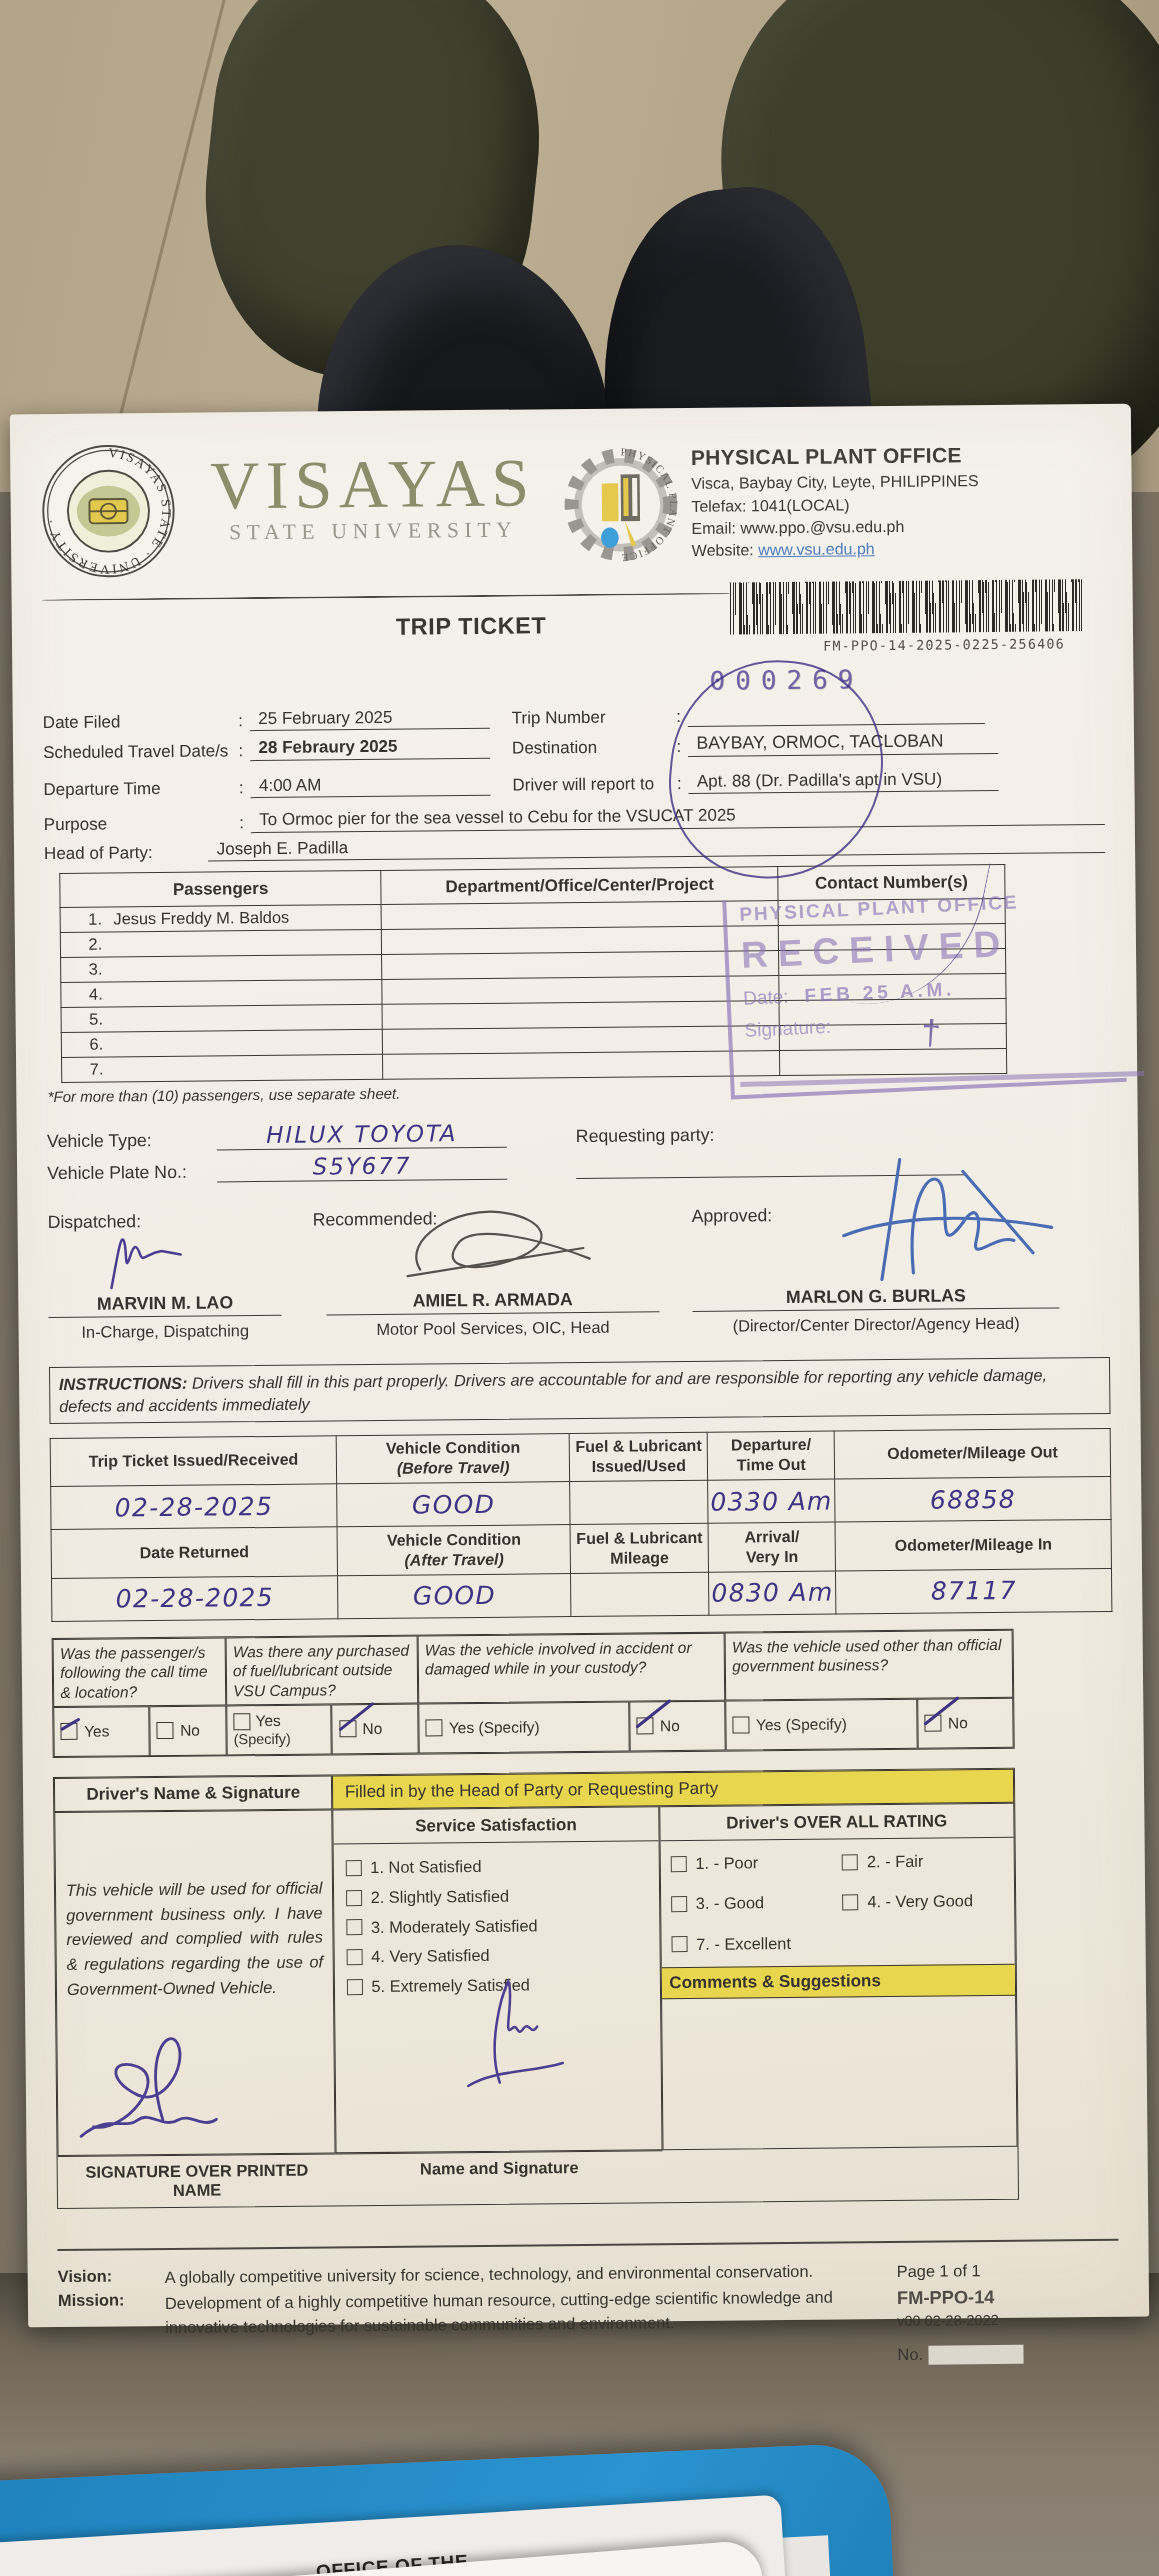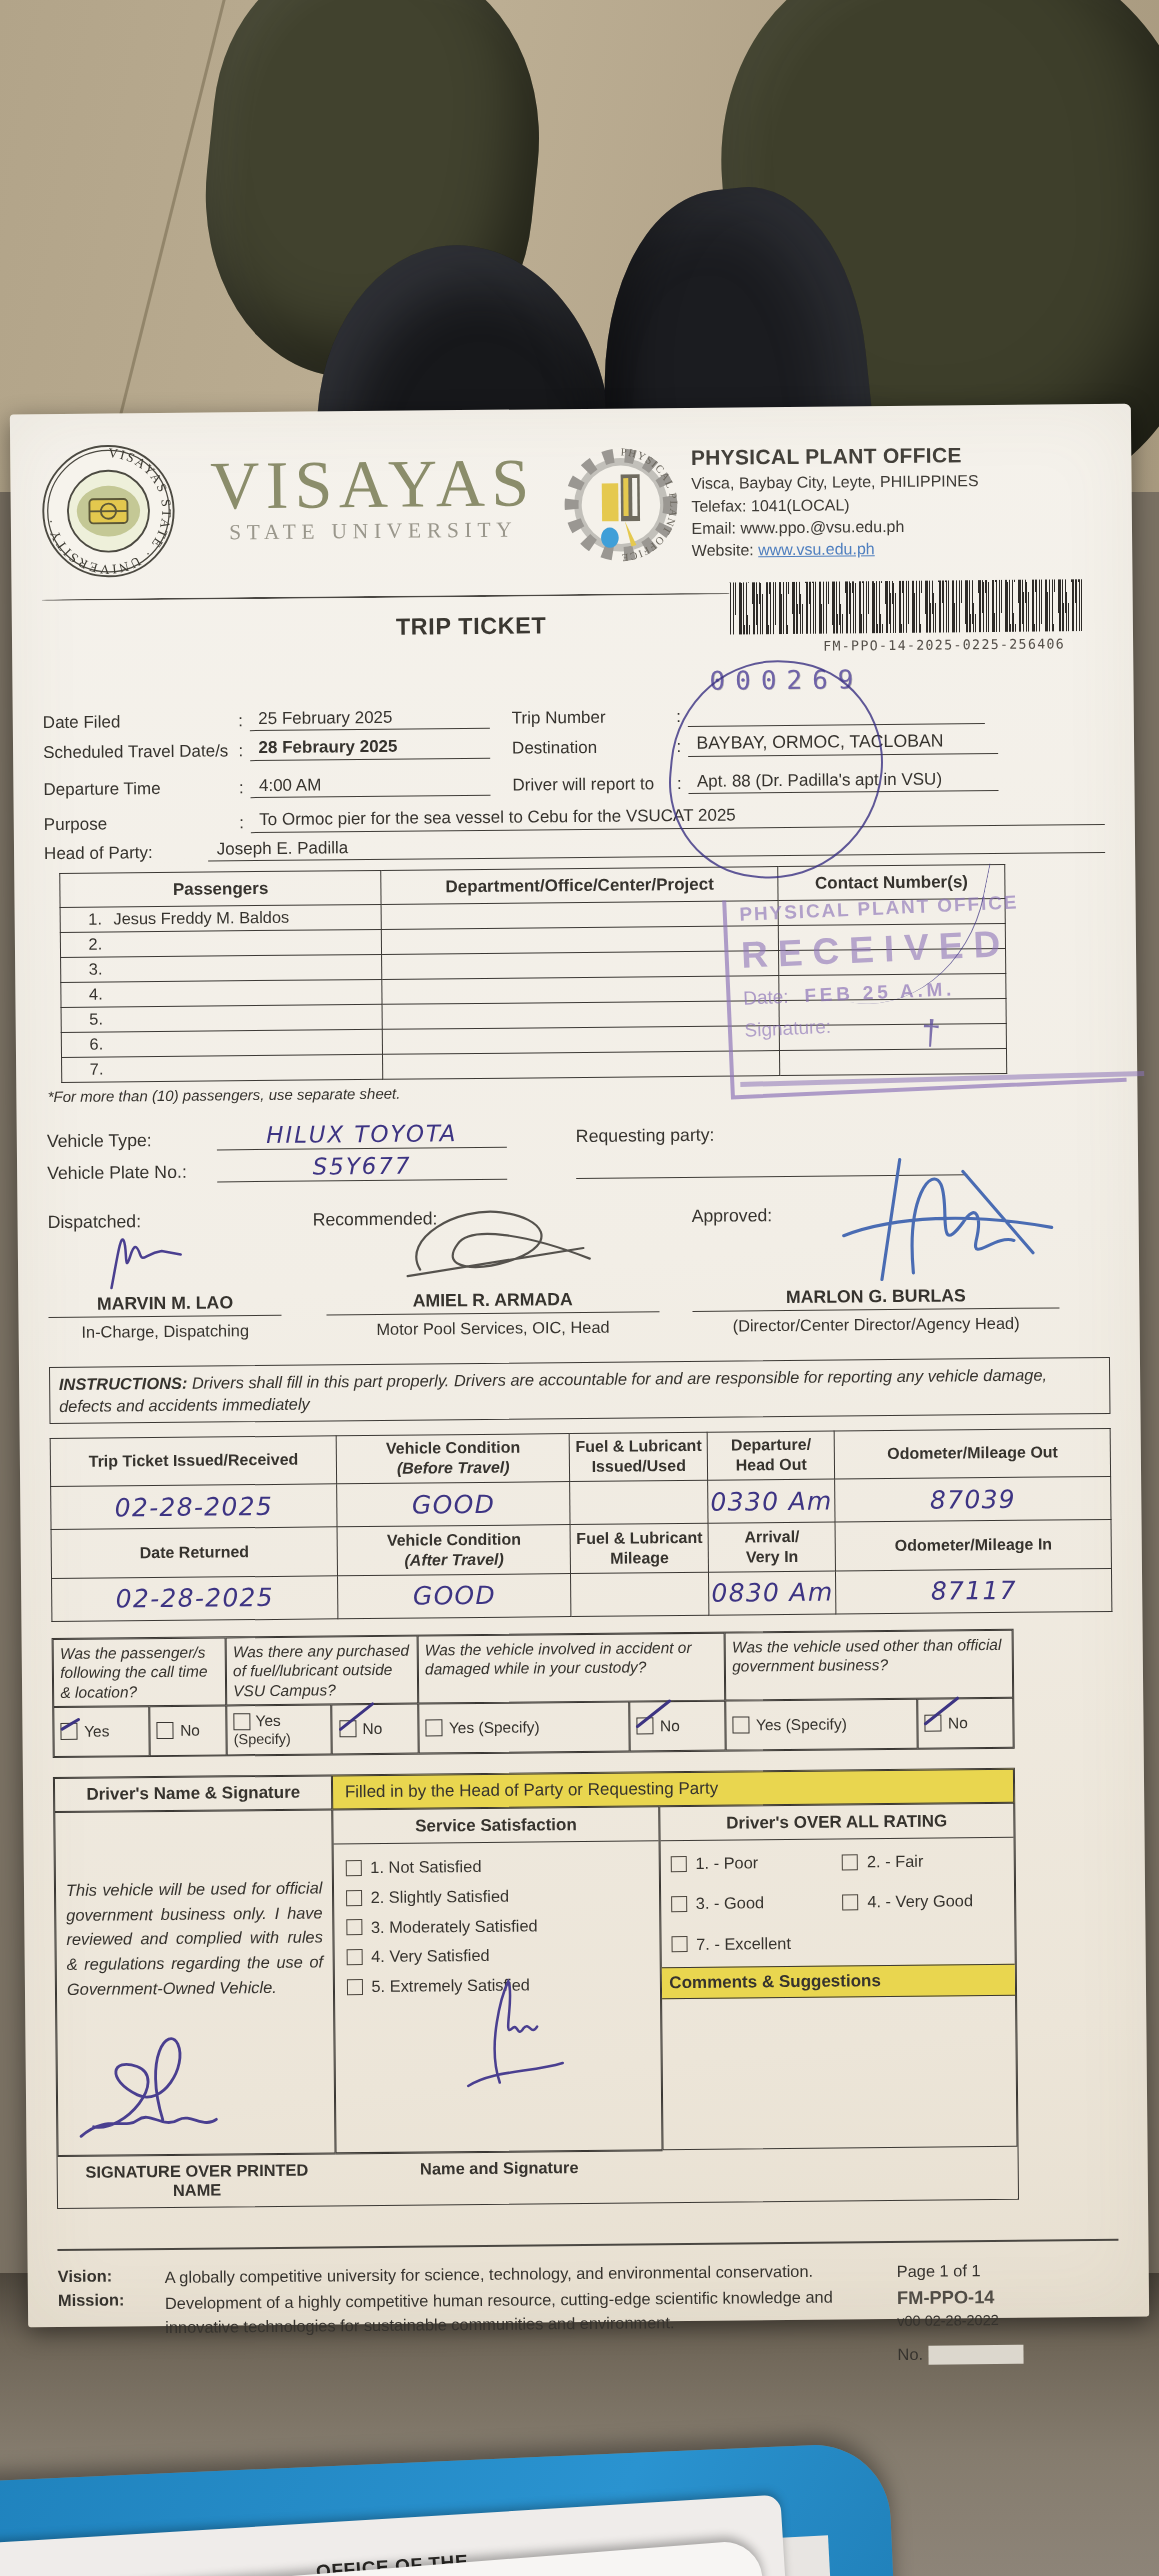--- a/index.html
+++ b/index.html
@@ -353,29 +353,29 @@
     <b>INSTRUCTIONS:</b>
     <span>Drivers shall fill in this part properly.  Drivers are accountable for and are responsible for reporting any vehicle damage, defects and accidents immediately</span>
   </div>
 
   <table class="tlog">
     <tbody>
         <tr>
       <th style="width:27%;">Trip Ticket Issued/Received</th>
       <th style="width:22%;"><span>Vehicle Condition</span><br><span class="sub">(Before Travel)</span></th>
       <th style="width:13%;"><span>Fuel &amp; Lubricant</span><br><span>Issued/Used</span></th>
-      <th style="width:12%;"><span>Departure/</span><br><span>Head Out</span></th>
+      <th style="width:12%;"><span>Departure/</span><br><span>Time Out</span></th>
       <th style="width:26%;">Odometer/Mileage Out</th>
     </tr>
     <tr>
       <td><span class="hw">02-28-2025</span></td>
       <td><span class="hw">GOOD</span></td>
       <td><span class="hw"></span></td>
       <td style="overflow:visible;"><span class="hw" style="white-space:nowrap;">0330 Am</span></td>
-      <td><span class="hw">87039</span></td>
+      <td><span class="hw">68858</span></td>
     </tr>
     <tr>
       <th>Date Returned</th>
       <th><span>Vehicle Condition</span><br><span class="sub">(After Travel)</span></th>
       <th><span>Fuel &amp; Lubricant</span><br><span>Mileage</span></th>
       <th><span>Arrival/</span><br><span>Very In</span></th>
       <th>Odometer/Mileage In</th>
     </tr>
     <tr>
       <td><span class="hw">02-28-2025</span></td>

